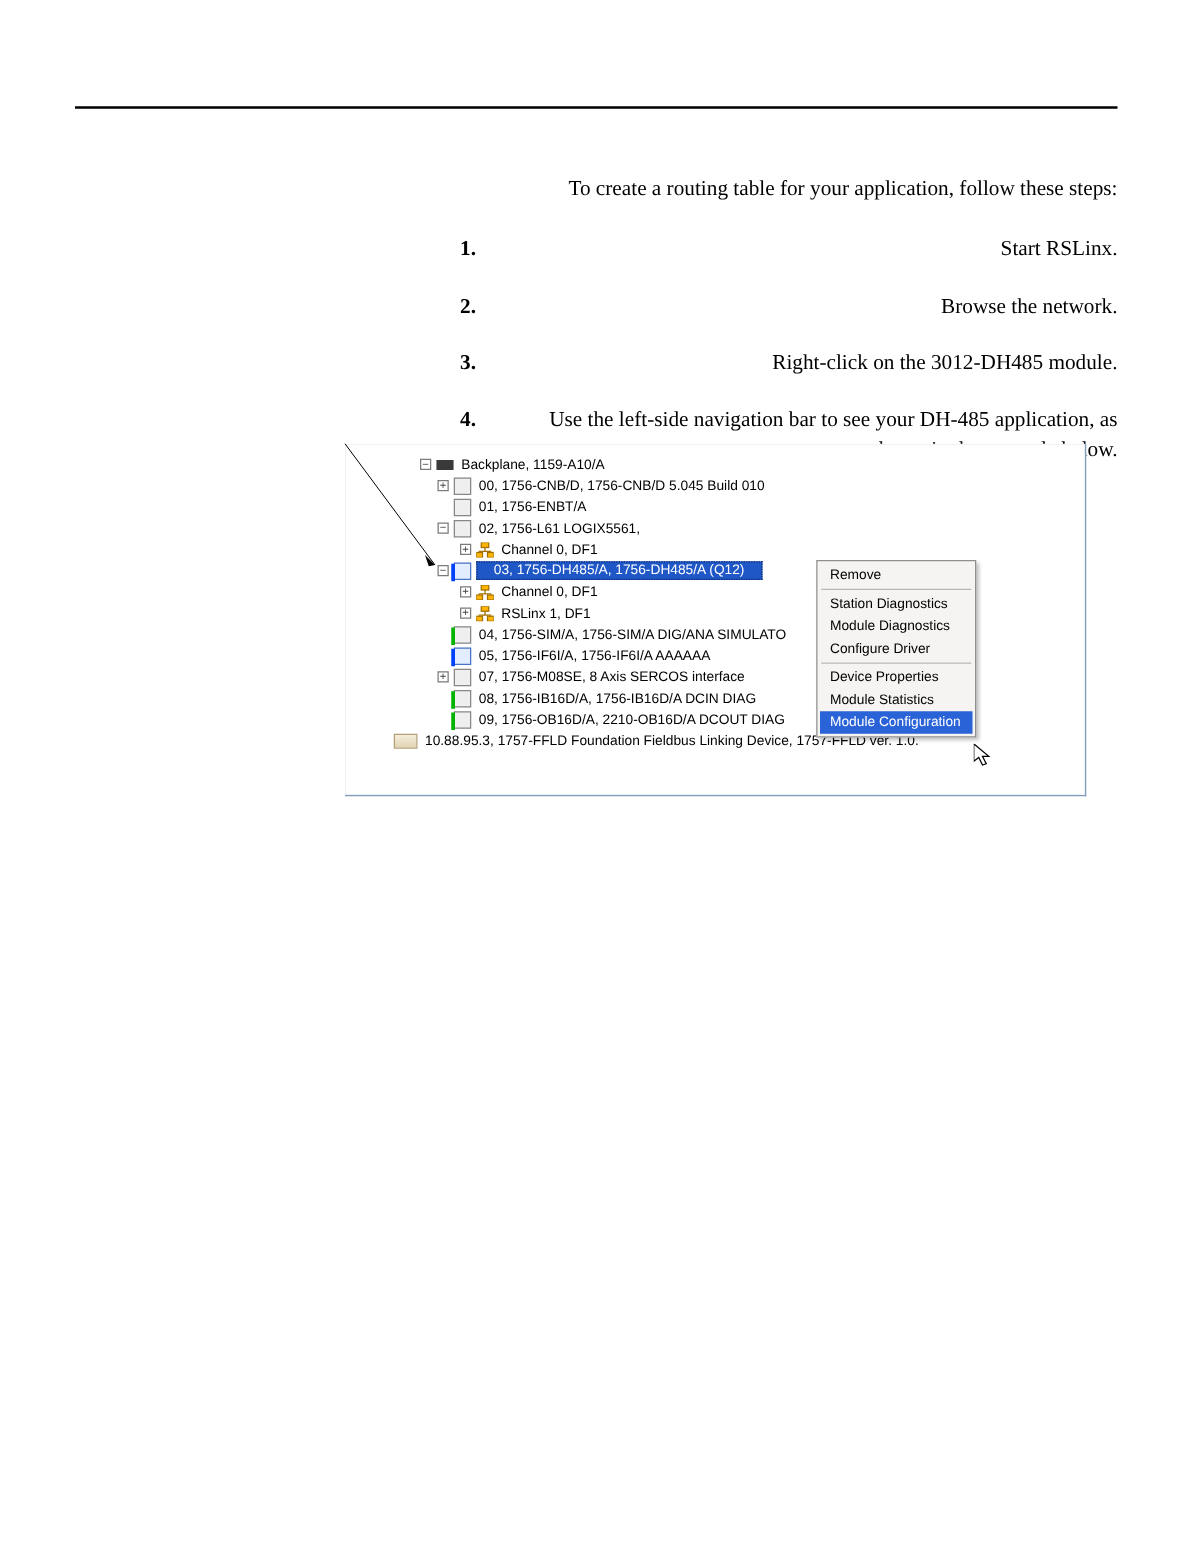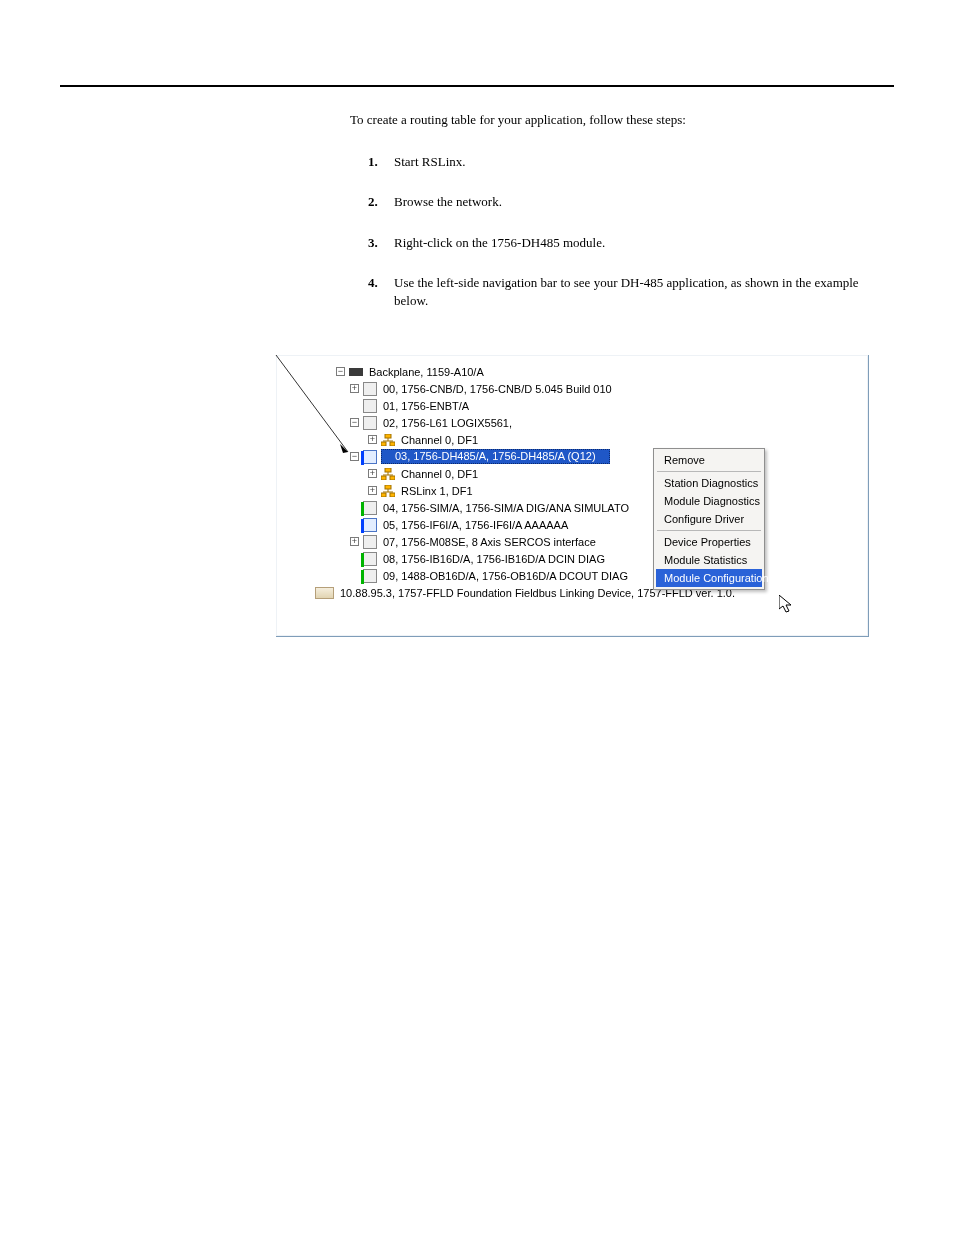--- a/index.html
+++ b/index.html
@@ -16,23 +16,24 @@
     width:var(--page-w);
     height:var(--page-h);
     padding:55px 60px 0 60px;
   }
   .hr{
     margin-top:30px;
     border-top:2px solid #000;
   }
   .content{
     margin-left:290px; 
-    margin-top:24px;
-    font-size:13px;
+    margin-top:52px;
+    font-size:17px;
     line-height:1.4;
+    text-align:right;
   }
   .intro{ margin-bottom:24px;}
   ol.steps{
     list-style:none;
     padding:0 0 0 24px;
     margin:0;
   }
   ol.steps li{
     position:relative;
     padding-left:20px;
@@ -123,21 +124,21 @@
     width:1px;
     background-image:linear-gradient(#bfbfbf 50%, transparent 50%);
     background-size:1px 2px;
   }
 
   
   .menu{
     position:absolute;
     left:653px;
     top:448px;
-    width:112px;
+    width:128px;
     background:#f5f4f2;
     border:1px solid #8f8f8f;
     box-shadow:2px 2px 3px rgba(0,0,0,.25);
     font-family:Tahoma, Verdana, sans-serif;
     font-size:11px;
     padding:2px;
   }
   .menu .mi{
     padding:3px 8px;
     white-space:nowrap;
@@ -168,21 +169,21 @@
 
 <div class="page">
   <div class="hr"></div>
 
   <div class="content">
     <div class="intro">To create a routing table for your application, follow these steps:</div>
 
     <ol class="steps">
       <li><span class="num">1.</span><span>Start RSLinx.</span></li>
       <li><span class="num">2.</span><span>Browse the network.</span></li>
-      <li><span class="num">3.</span><span>Right-click on the 1756-DH485 module.</span></li>
+      <li><span class="num">3.</span><span>Right-click on the 3012-DH485 module.</span></li>
       <li><span class="num">4.</span><span>Use the left-side navigation bar to see your DH-485 application, as shown in the example below.</span></li>
     </ol>
   </div>
 
   <div class="shot">
     <div class="tree" id="tree">
         <div class="row">
             <span class="ind" style="width:0px"></span>
             <span class="exp">−</span>
             <span class="ic ic-backplane">
@@ -282,21 +283,21 @@
         <div class="row">
               <span class="ind" style="width:14px"></span>
               <span class="exp-none"></span>
               <span class="ic ic-slot led-green"></span>
               <span class="lbl">08, 1756-IB16D/A, 1756-IB16D/A  DCIN  DIAG</span>
              </div>
         <div class="row">
               <span class="ind" style="width:14px"></span>
               <span class="exp-none"></span>
               <span class="ic ic-slot led-green"></span>
-              <span class="lbl">09, 1488-OB16D/A, 1756-OB16D/A  DCOUT DIAG</span>
+              <span class="lbl">09, 1756-OB16D/A, 2210-OB16D/A  DCOUT DIAG</span>
              </div>
         <div class="row" style="margin-left:-34px">
             <span class="ind" style="width:0"></span>
             <span class="exp-none"></span>
             <span class="ic-plc"></span>
             <span class="lbl">10.88.95.3, 1757-FFLD Foundation Fieldbus Linking Device, 1757-FFLD ver. 1.0.</span>
            </div>
       </div>
   </div>
 

